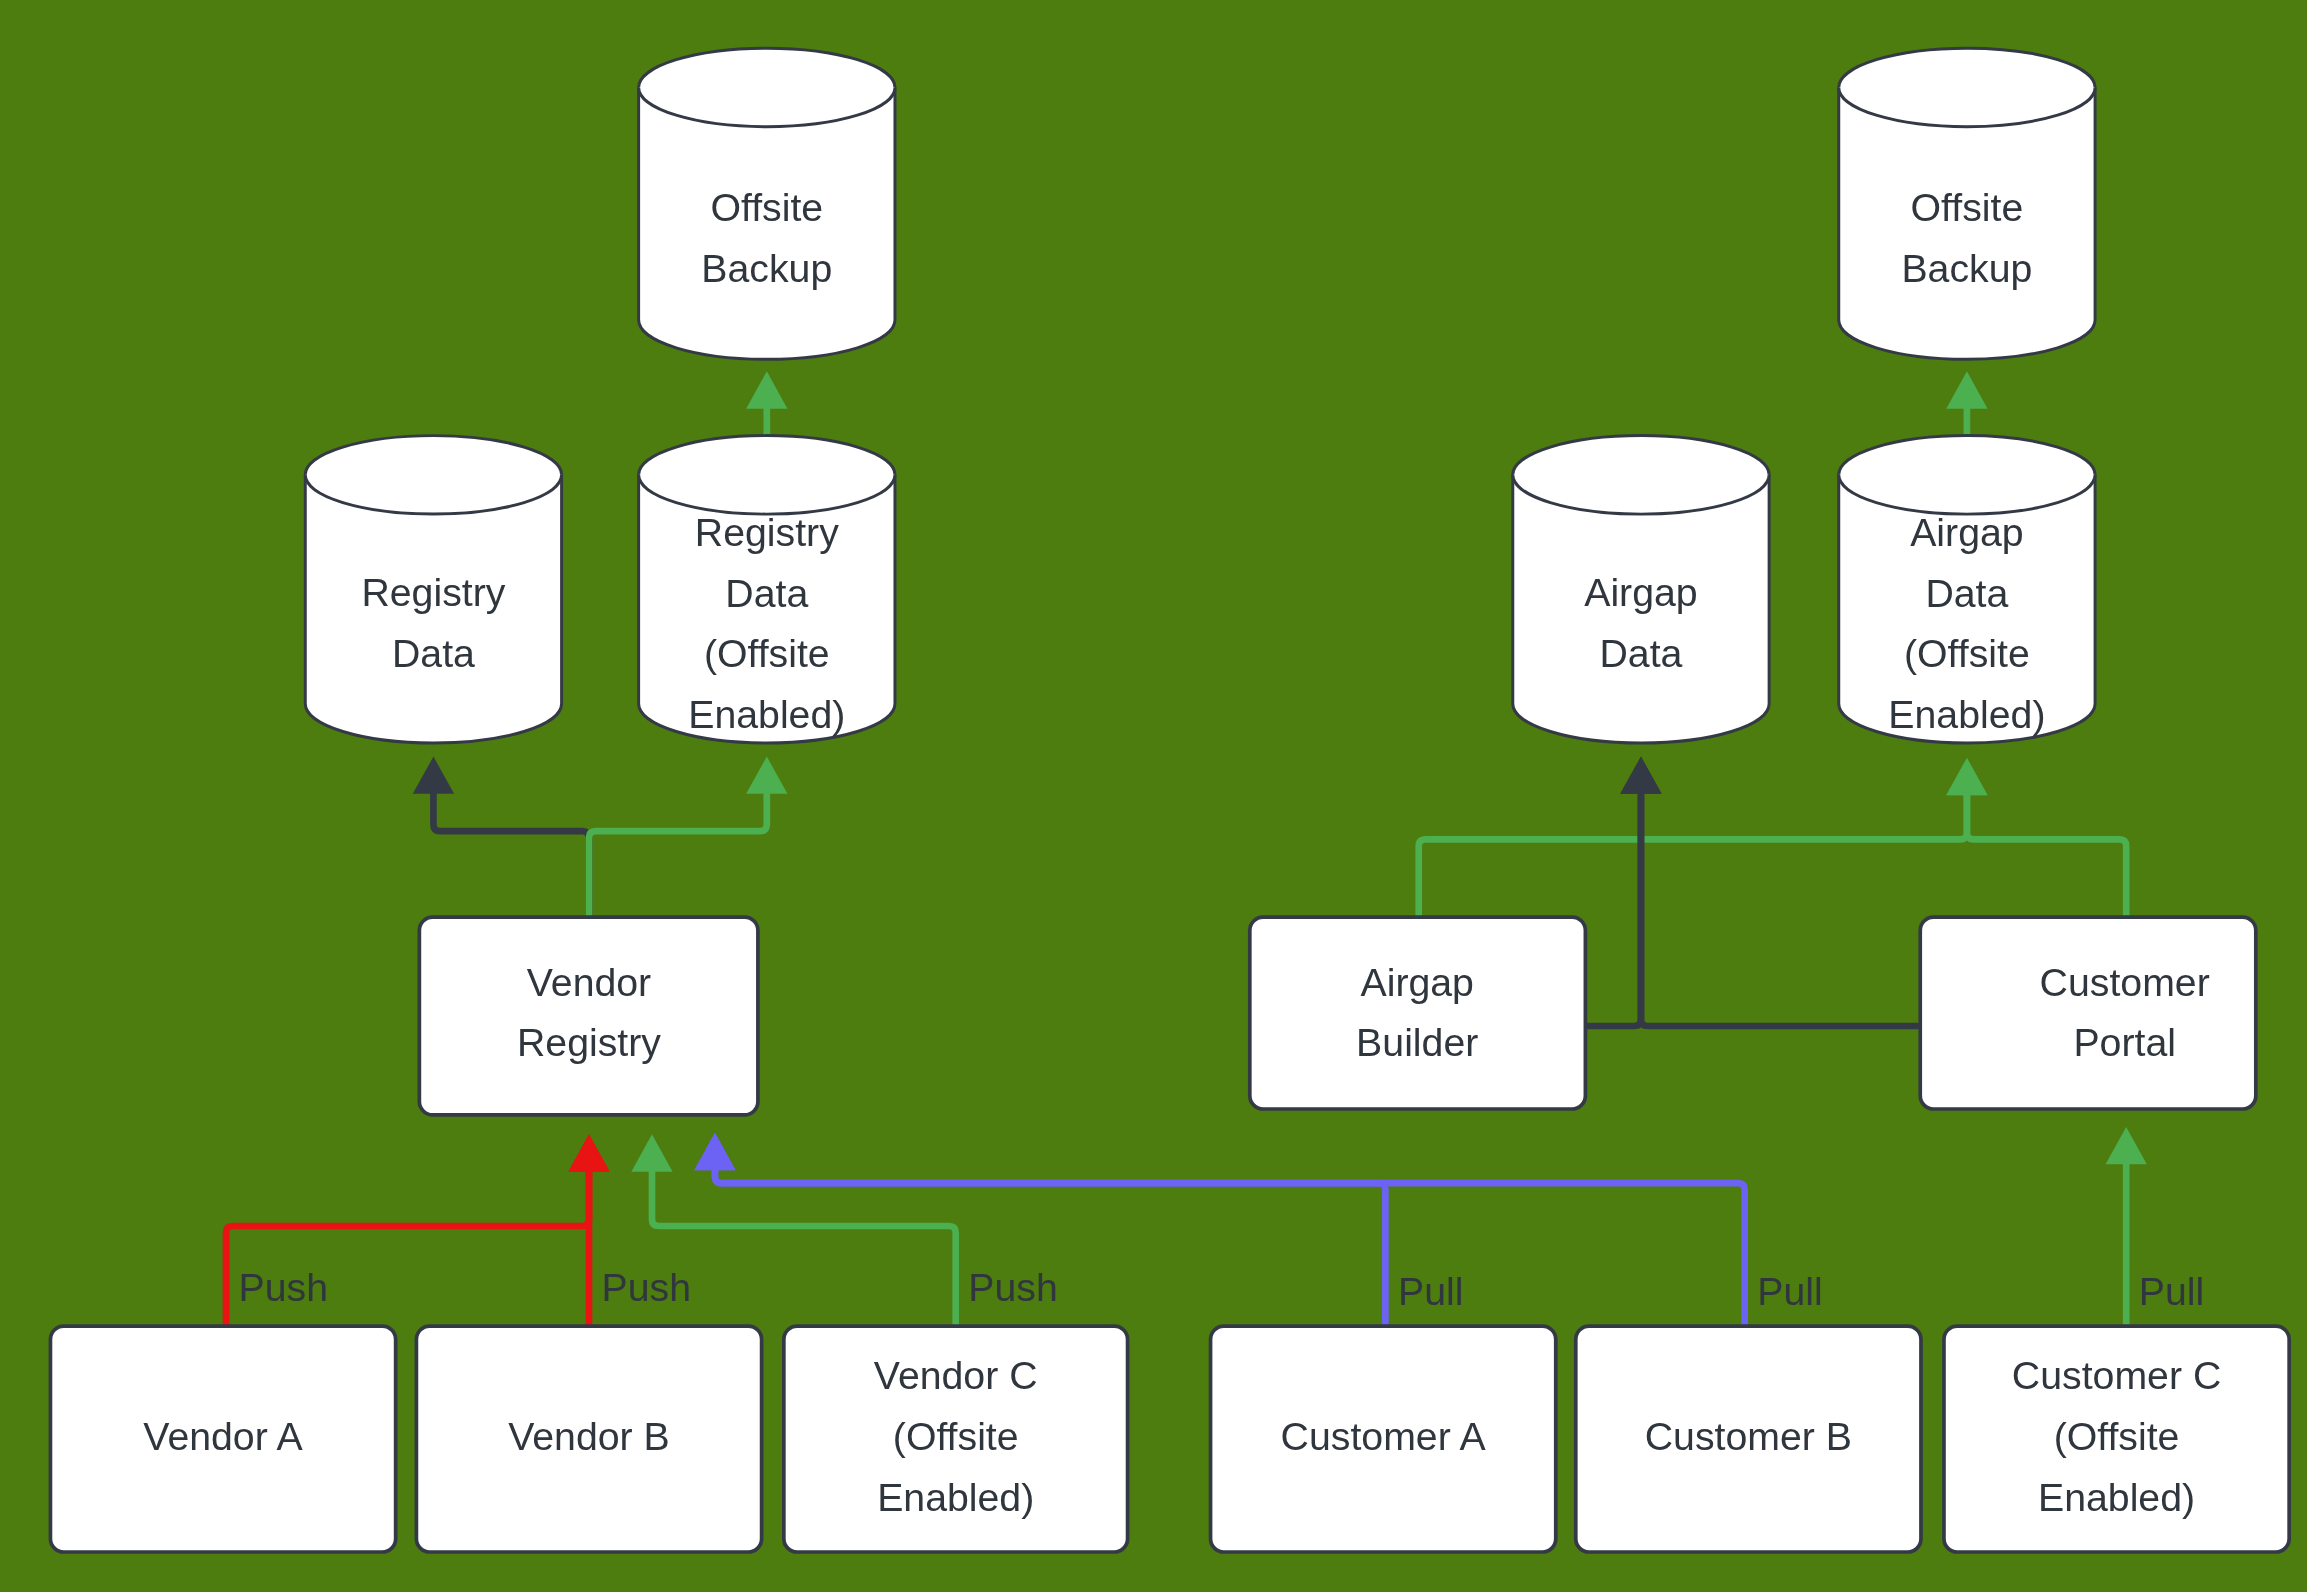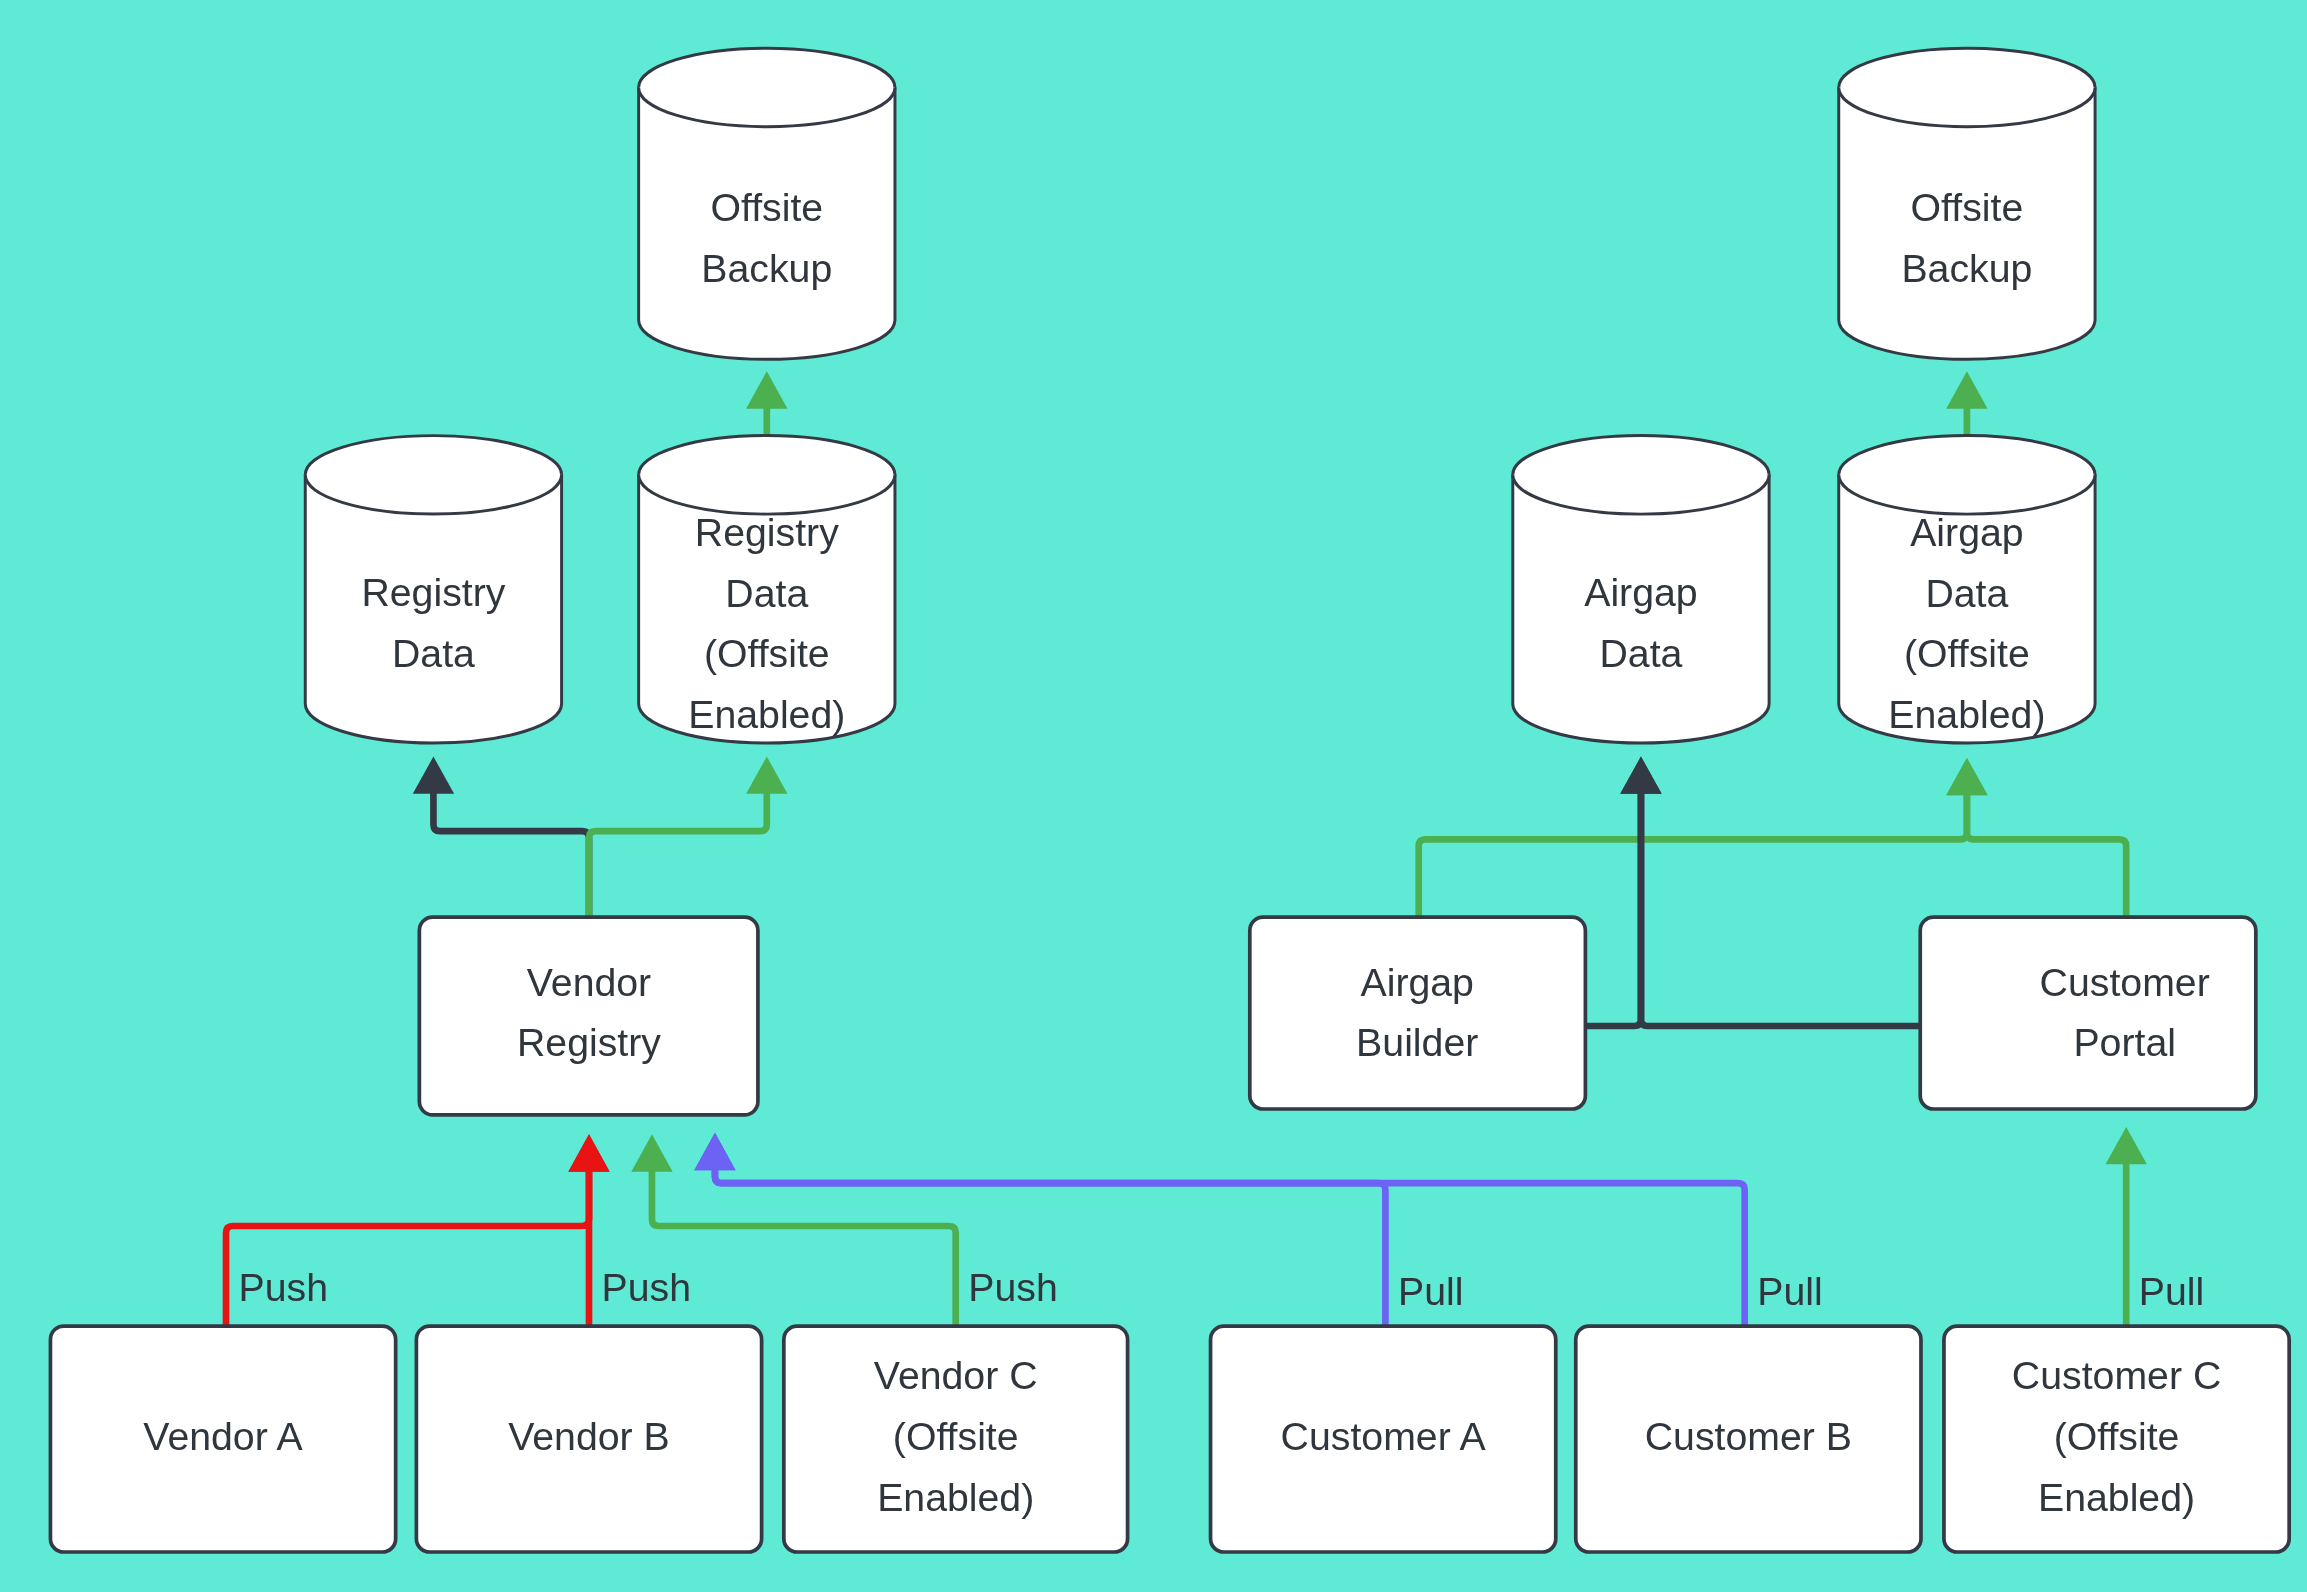--- a/index.html
+++ b/index.html
@@ -4,21 +4,21 @@
 <style>
   html, body {
     margin: 0;
     padding: 0;
     background: #ffffff;
   }
   #canvas {
     position: relative;
     width: 2307px;
     height: 1592px;
-    background: #5eead4;
+    background: #4d7c0f;
     font-family: "Liberation Sans", sans-serif;
   }
   svg.diagram {
     position: absolute;
     inset: 0;
     width: 2307px;
     height: 1592px;
     display: block;
   }
   .node-shape {

